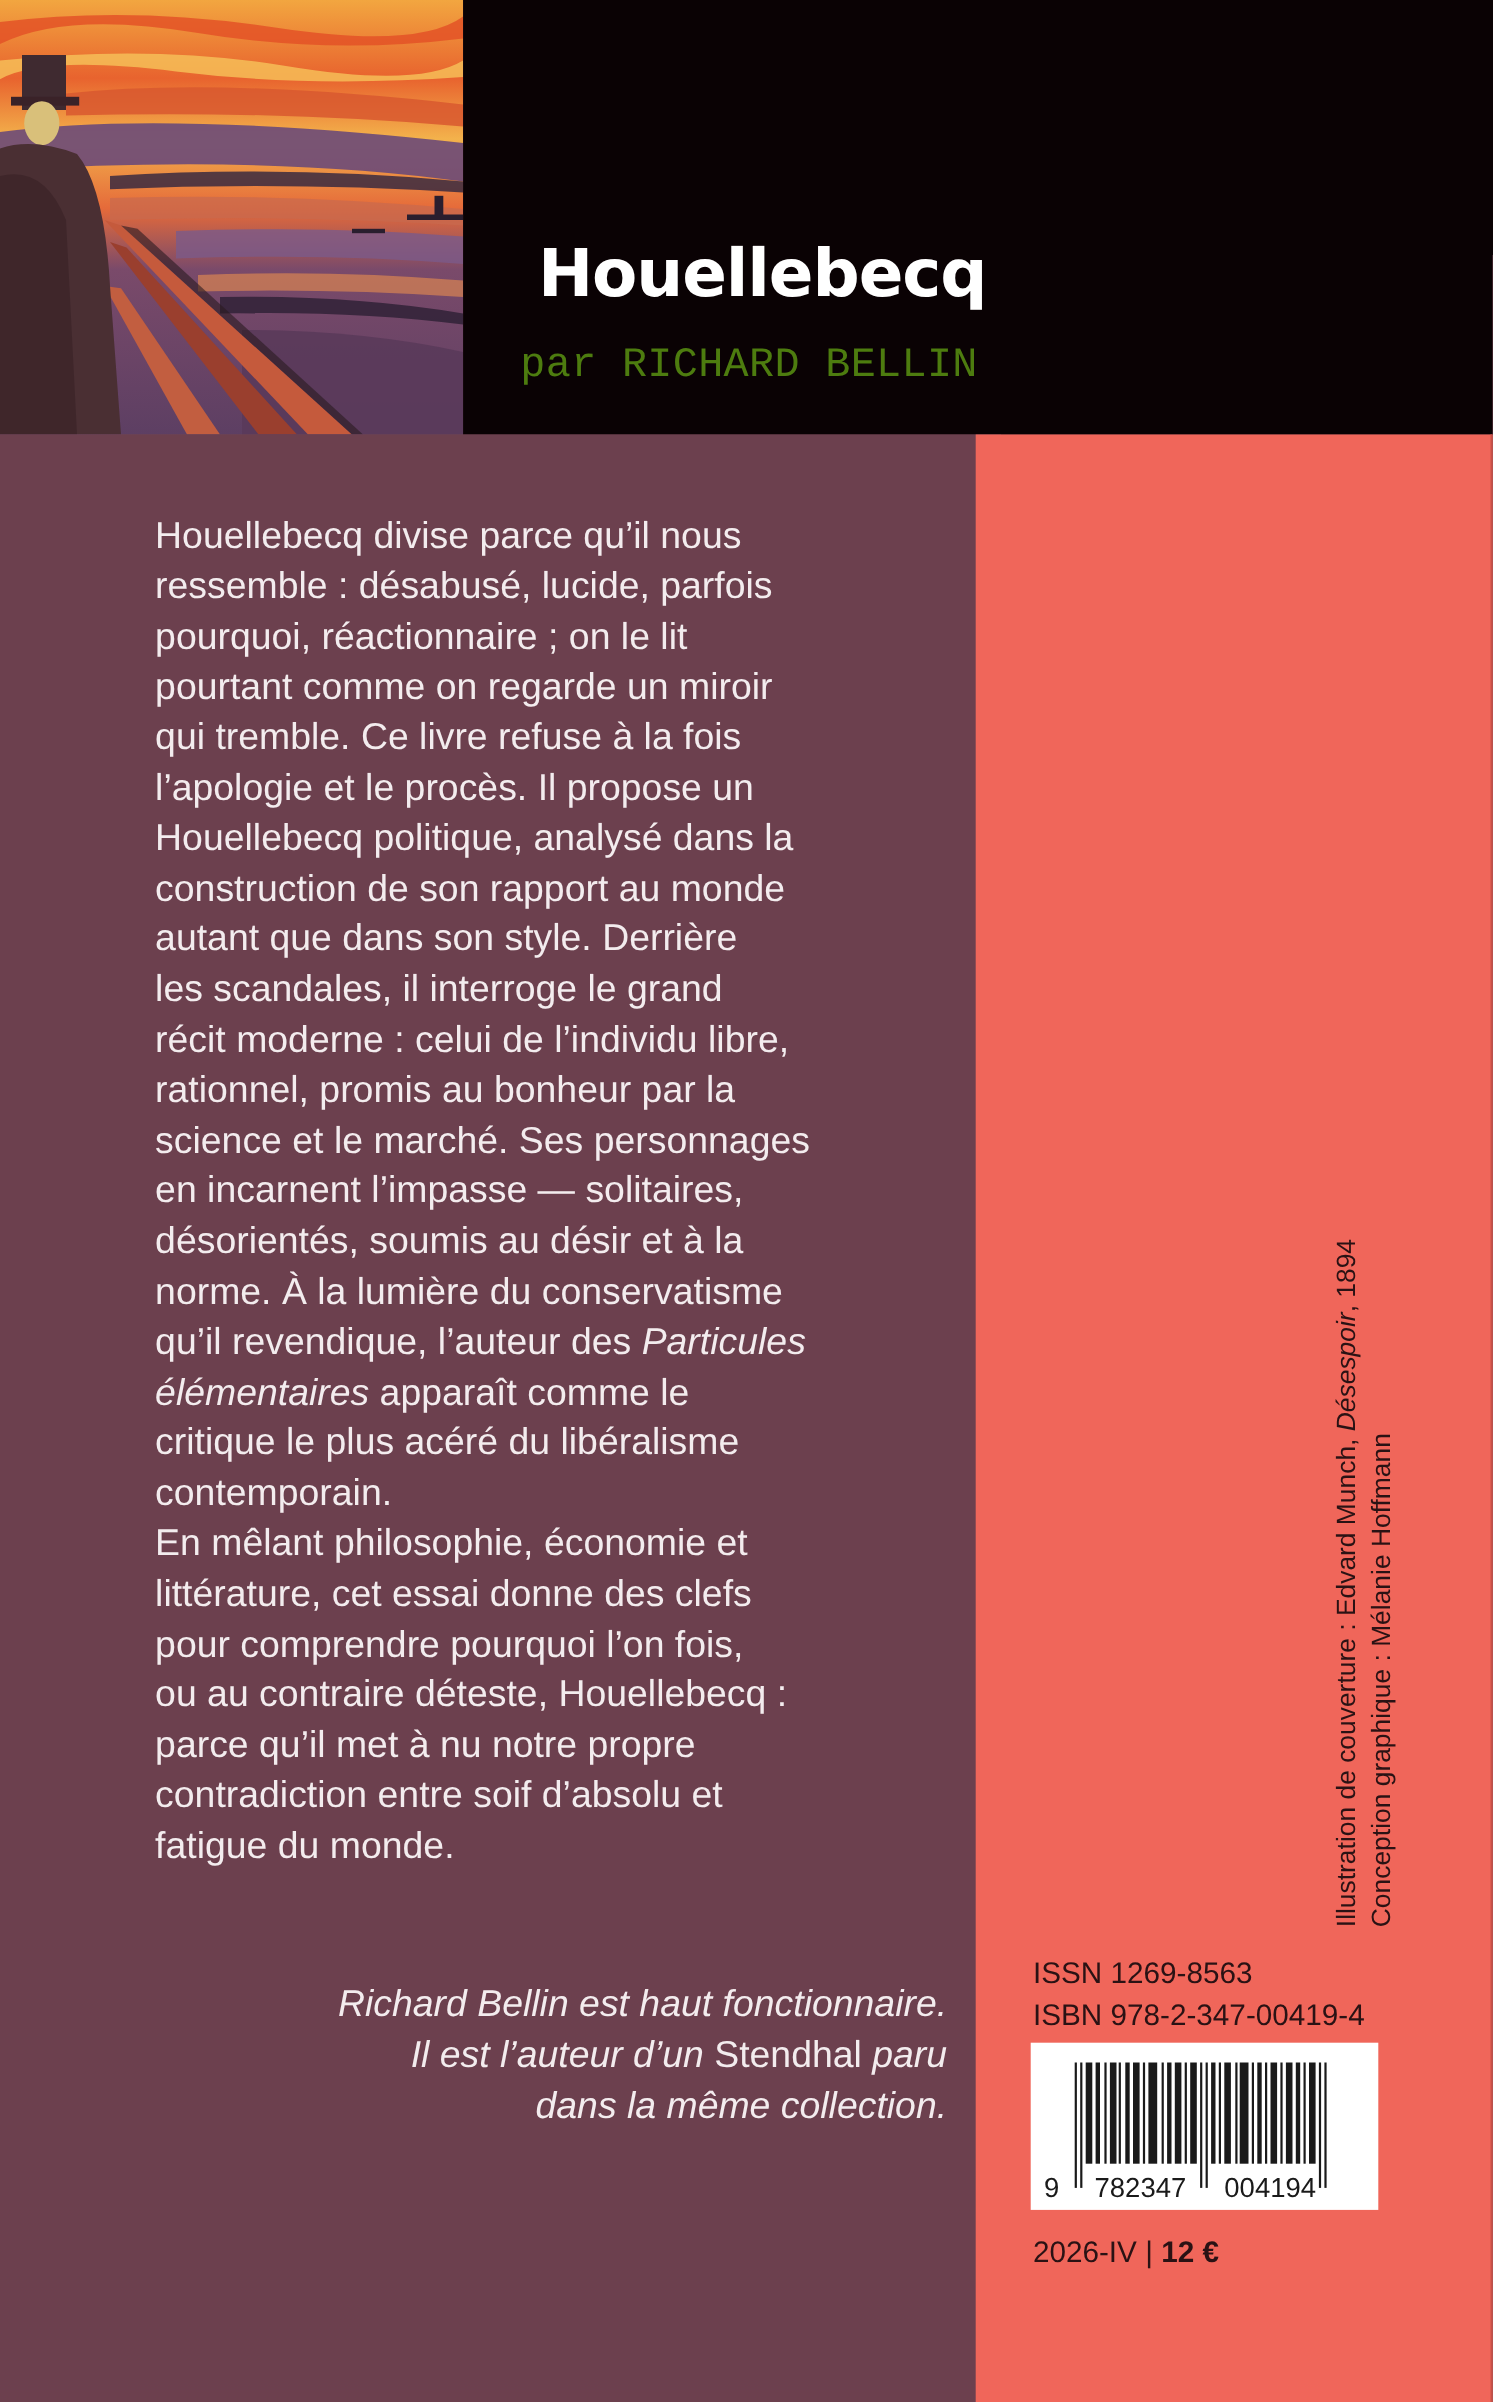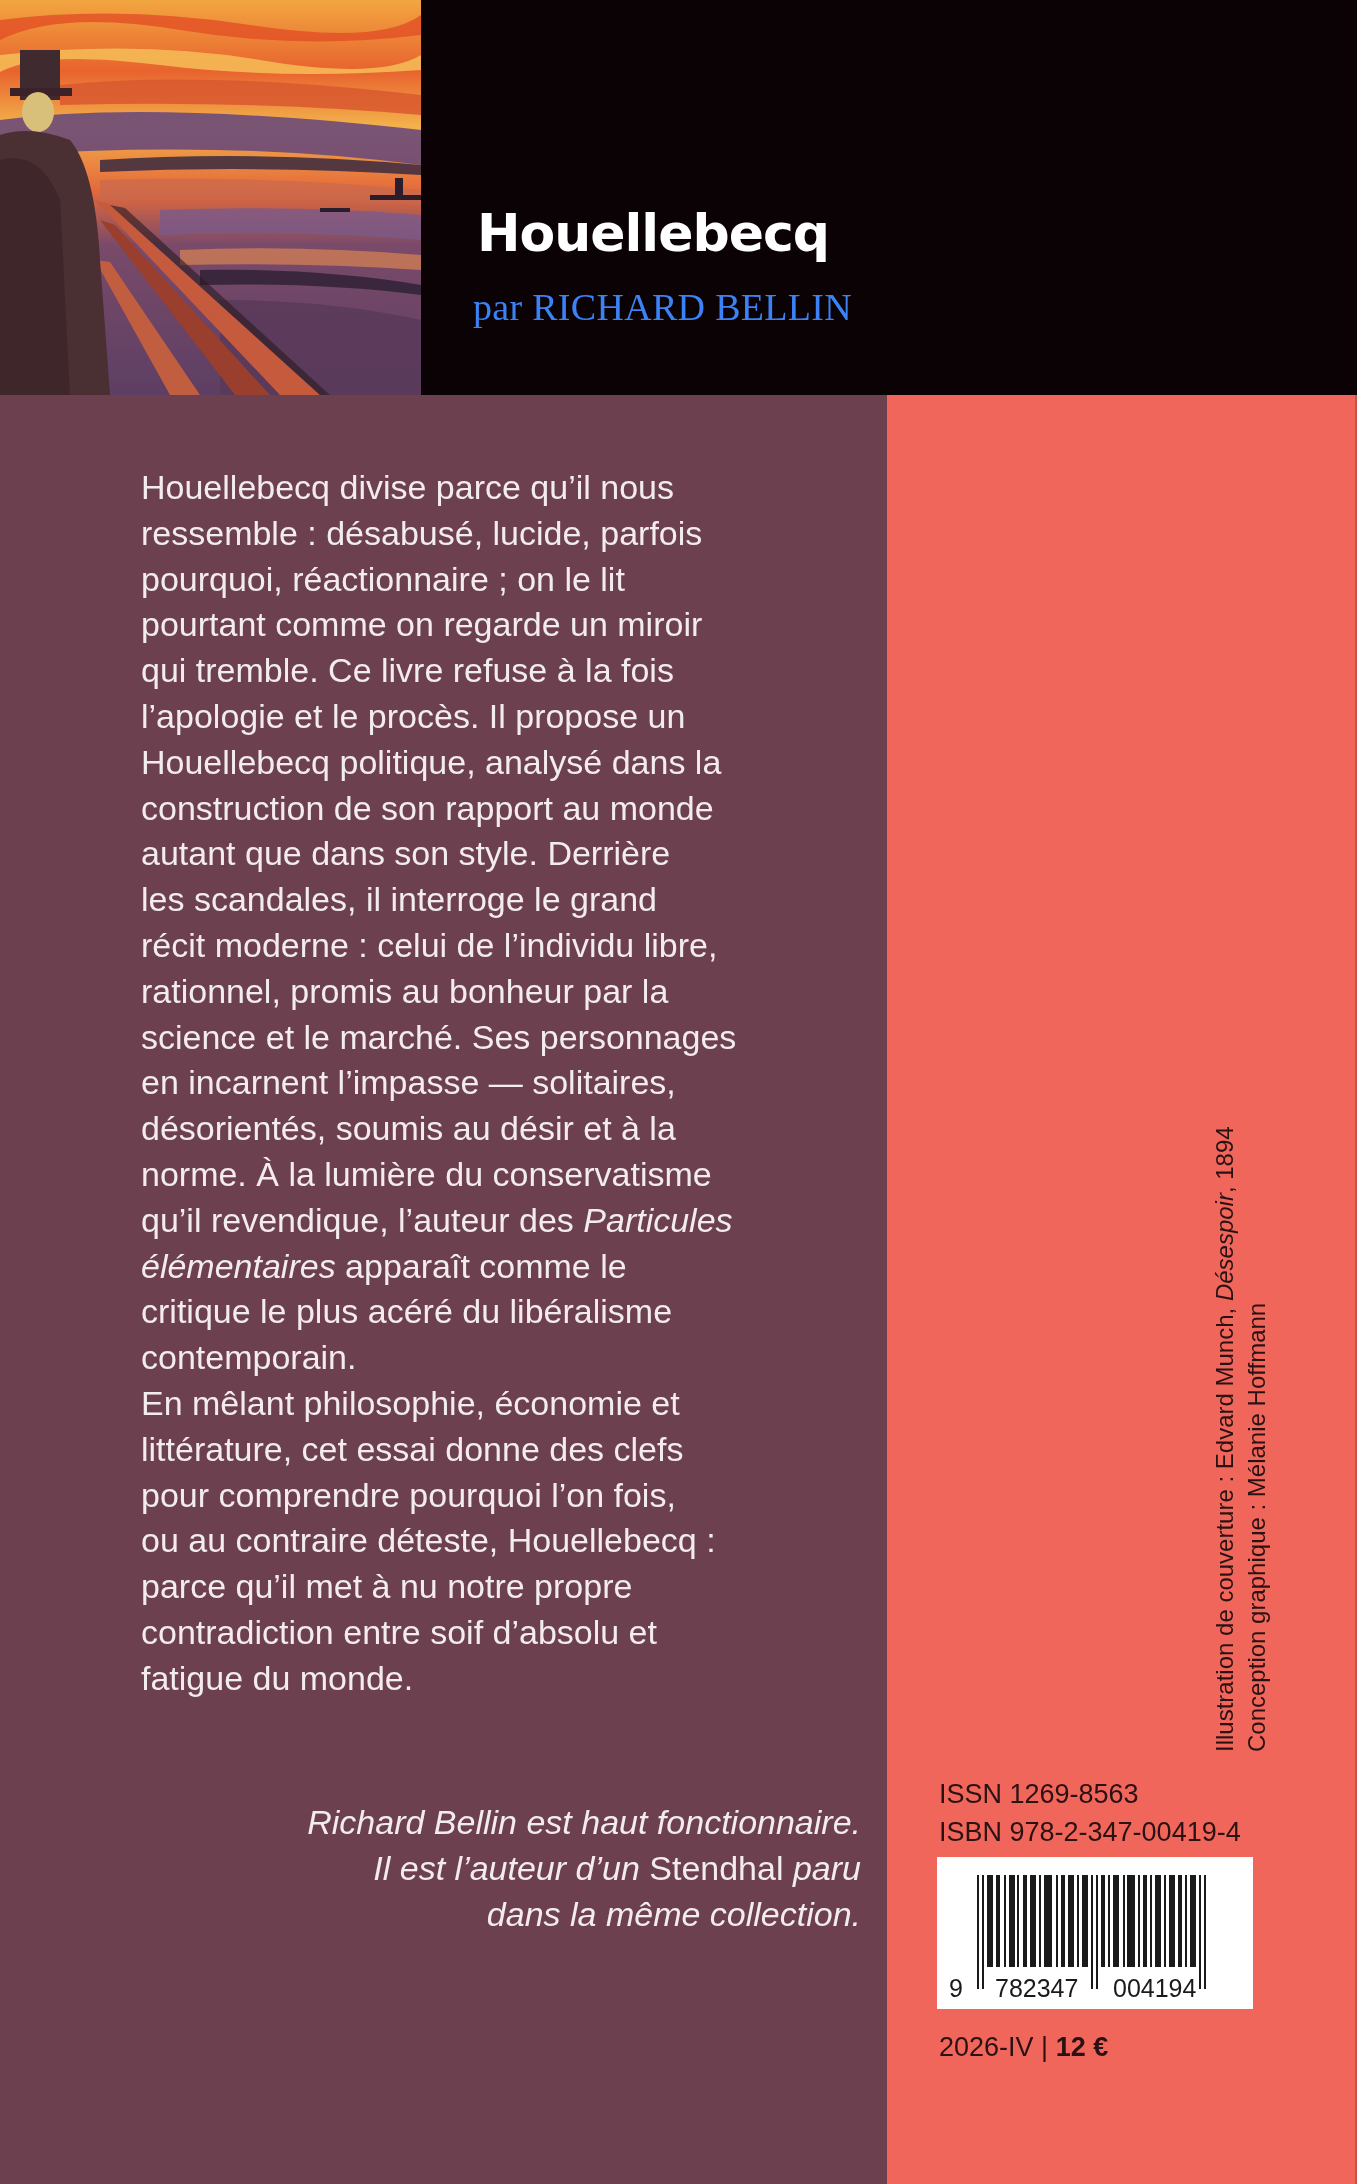--- a/index.html
+++ b/index.html
@@ -13,26 +13,26 @@
     background: #6a4a66;
   }
   .painting svg { display: block; }
   .title-block {
     position: absolute; left: 421px; top: 0; width: 936px; height: 395px;
     background: #0a0204;
   }
   .book-title {
     position: absolute; left: 52px; top: 203px;
     font-family: "DejaVu Sans", sans-serif; font-weight: bold;
-    font-size: 52px; line-height: 1; color: #ffffff; letter-spacing: -1px;
-    margin: 4px;
+    font-size: 60px; line-height: 1; color: #ffffff; letter-spacing: -1px;
+    margin: 16px;
   }
   .byline {
-    position: absolute; left: 52px; top: 288px;
-    font-family: Liberation Serif, serif; font-size: 38px; color: #3b82f6;
+    position: absolute; left: 52px; top: 314px;
+    font-family: Liberation Mono, monospace; font-size: 38px; color: #4d7c0f;
     line-height: 1; letter-spacing: 0.3px;
   }
   .summary-panel {
     position: absolute; left: 0; top: 395px; width: 887px; height: 1789px;
     background: #6c404e;
     padding-left: 23px;
   }
   .summary {
     position: absolute; left: 141px; top: 70px; width: 720px;
     color: #f3ecee; font-family: "Liberation Sans", sans-serif;

